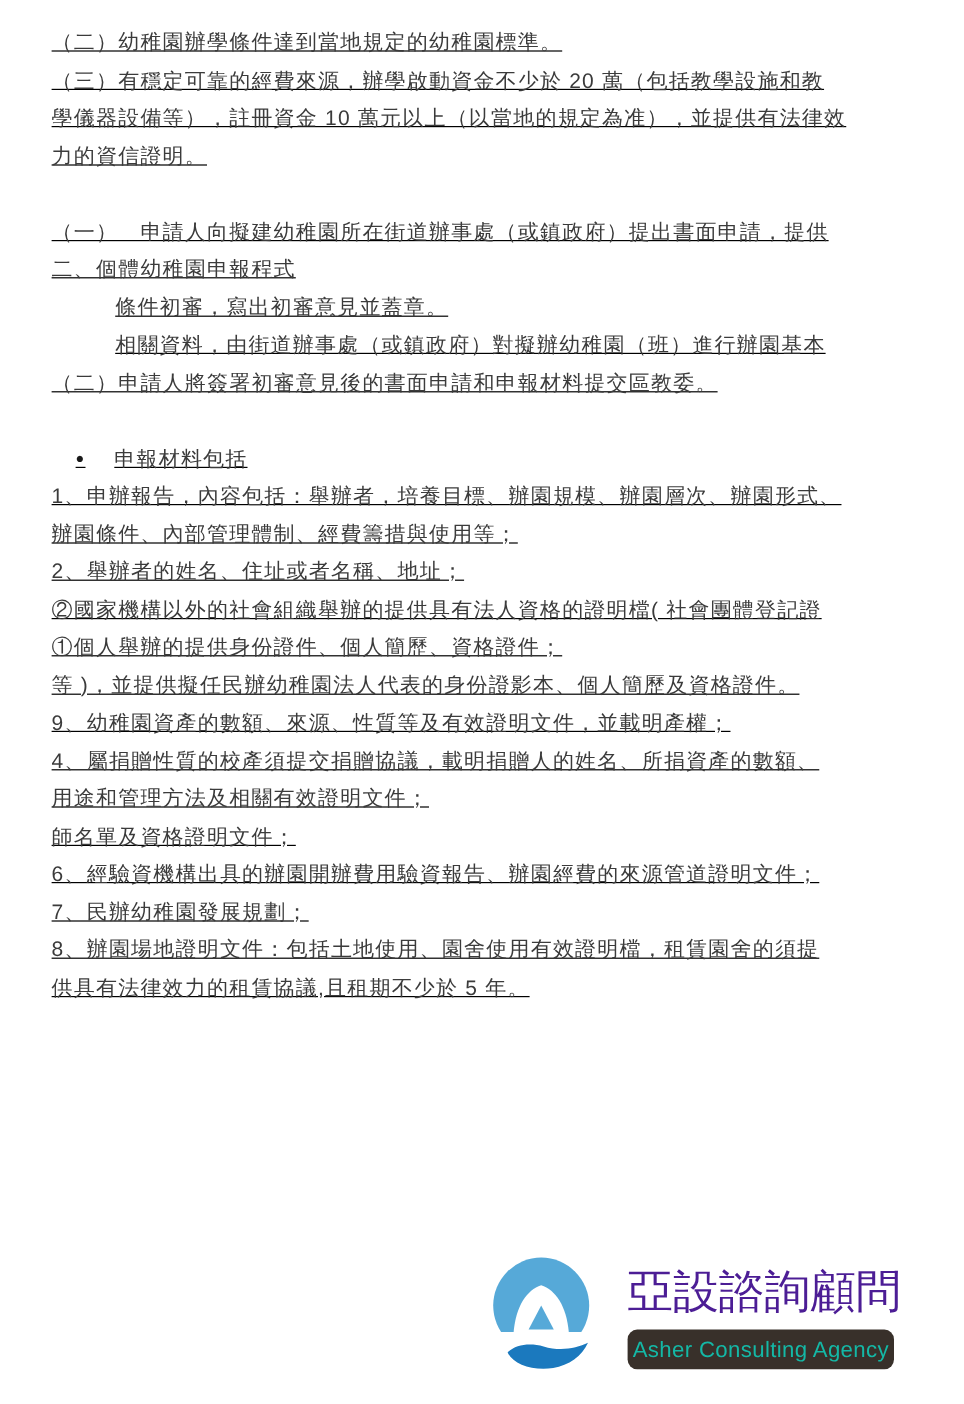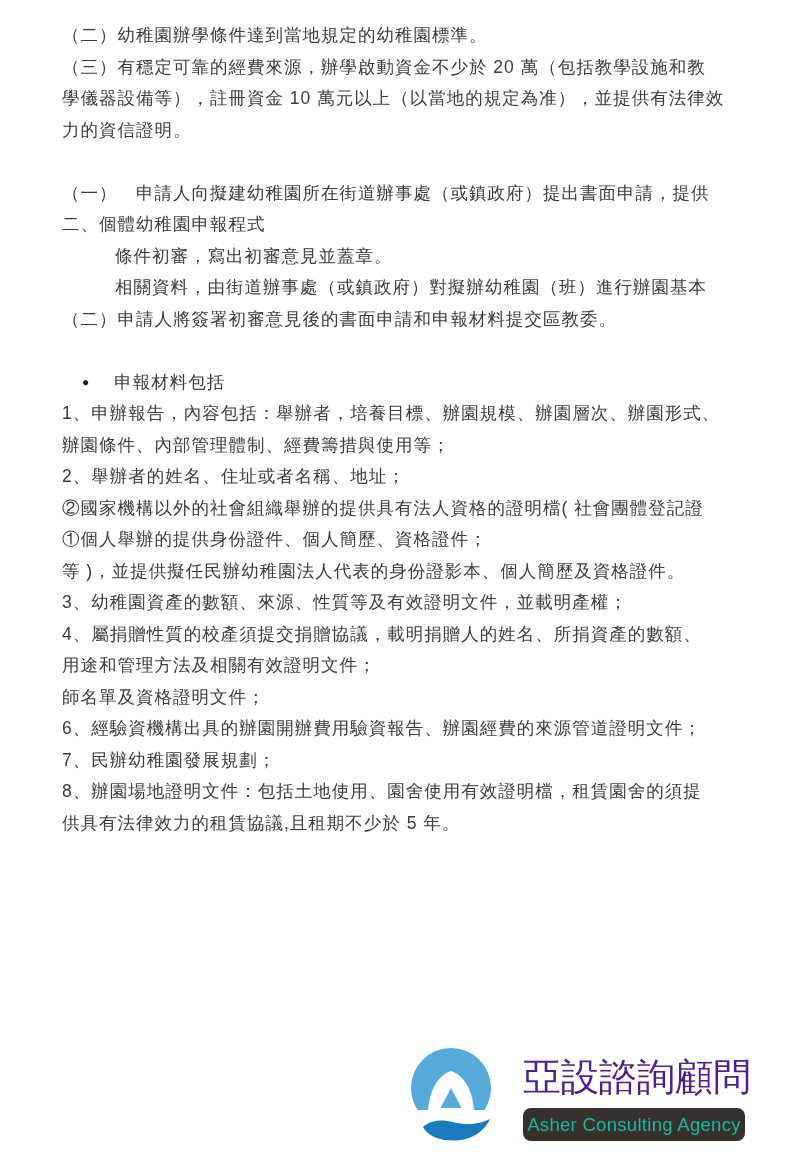--- a/index.html
+++ b/index.html
@@ -7,21 +7,22 @@
     position: relative;
     width: 803px;
     height: 1170px;
     background: #ffffff;
     overflow: hidden;
     font-family: "Liberation Sans", sans-serif;
   }
   .text-block {
     position: absolute;
     left: 0; top: 0; right: 0;
-    padding: 20px 30px 0 62px;
+    padding: 20px 30px 0 43px;
+    text-decoration: underline;
   }
   .line {
     min-height: 31.5px;
     line-height: 31.5px;
     font-size: 17.5px;
     letter-spacing: 1px;
     color: #3b3b3b;
     font-weight: 400;
     white-space: pre;
   }
@@ -94,21 +95,21 @@
       <div class="line indent-1">相關資料，由街道辦事處（或鎮政府）對擬辦幼稚園（班）進行辦園基本</div>
       <div class="line">（二）申請人將簽署初審意見後的書面申請和申報材料提交區教委。</div>
       <div class="line"></div>
       <div class="line bullet-line"><span class="bullet">●</span><span>申報材料包括</span></div>
       <div class="line">1、申辦報告，內容包括：舉辦者，培養目標、辦園規模、辦園層次、辦園形式、</div>
       <div class="line">辦園條件、內部管理體制、經費籌措與使用等；</div>
       <div class="line">2、舉辦者的姓名、住址或者名稱、地址；</div>
       <div class="line">②國家機構以外的社會組織舉辦的提供具有法人資格的證明檔( 社會團體登記證</div>
       <div class="line">①個人舉辦的提供身份證件、個人簡歷、資格證件；</div>
       <div class="line">等 )，並提供擬任民辦幼稚園法人代表的身份證影本、個人簡歷及資格證件。</div>
-      <div class="line">3、幼稚園資產的數額、來源、性質等及有效證明文件，並載明產權；</div>
+      <div class="line">9、幼稚園資產的數額、來源、性質等及有效證明文件，並載明產權；</div>
       <div class="line">4、屬捐贈性質的校產須提交捐贈協議，載明捐贈人的姓名、所捐資產的數額、</div>
       <div class="line">用途和管理方法及相關有效證明文件；</div>
       <div class="line">師名單及資格證明文件；</div>
       <div class="line">6、經驗資機構出具的辦園開辦費用驗資報告、辦園經費的來源管道證明文件；</div>
       <div class="line">7、民辦幼稚園發展規劃；</div>
       <div class="line">8、辦園場地證明文件：包括土地使用、園舍使用有效證明檔，租賃園舍的須提</div>
       <div class="line">供具有法律效力的租賃協議,且租期不少於 5 年。</div>
     </div>
 
   <div class="logo">

